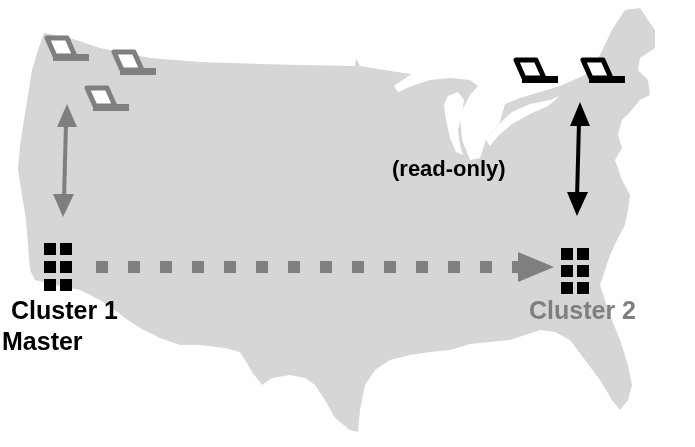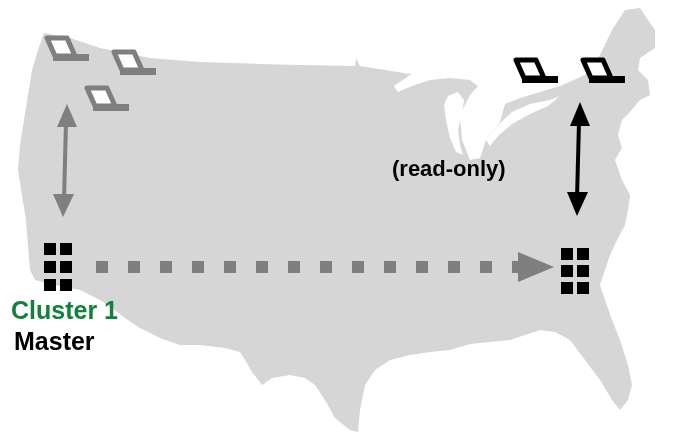--- a/index.html
+++ b/index.html
@@ -108,17 +108,18 @@
         <rect x="577" y="248" width="12" height="12"></rect>
       <rect x="561" y="265" width="12" height="12"></rect>
         <rect x="577" y="265" width="12" height="12"></rect>
       <rect x="561" y="282" width="12" height="12"></rect>
         <rect x="577" y="282" width="12" height="12"></rect>
     </g>
   </svg>
 
   <div class="label readonly" style="left:392px; top:158px;">(read-only)</div>
 
-  <div class="label cluster-name" style="left:11px; top:298px; color:#15803d;">Cluster 1</div>
-  <div class="label cluster-role" style="left:14px; top:329px;">Master</div>
+  <div class="label cluster-name" style="left:11px; top:298px; color:#000000;">Cluster 1</div>
+  <div class="label cluster-role" style="left:2px; top:329px;">Master</div>
 
+  <div class="label cluster-name" style="left:529px; top:298px; color:#7f7f7f;">Cluster 2</div>
 
 </div>
 
 </body></html>

